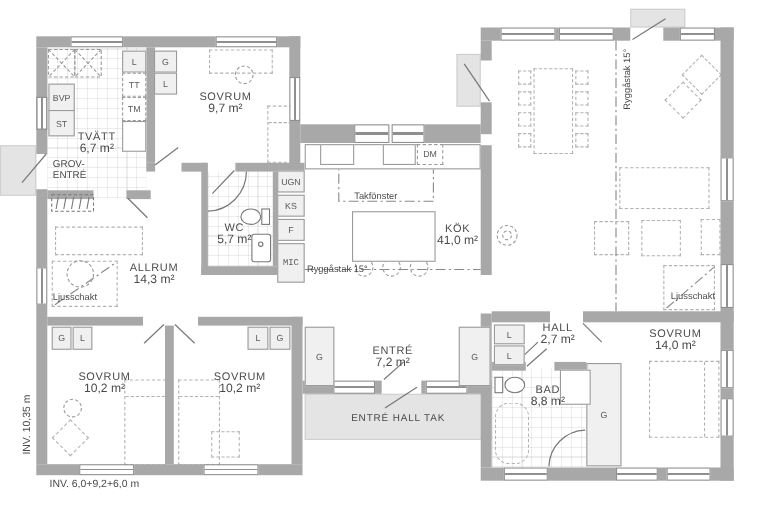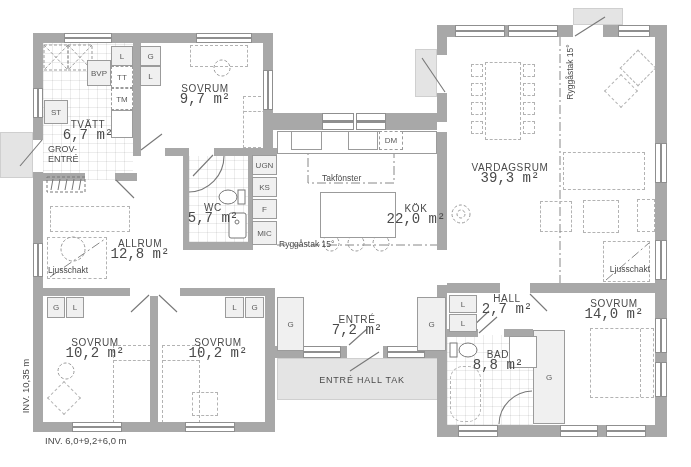--- a/index.html
+++ b/index.html
@@ -18,21 +18,21 @@
   .fx{background:#f0f0f0;border:1px solid #9b9b9b;}
   .fxw{background:#fff;border:1px solid #9b9b9b;}
   .fxd{background:#fff;border:1px dashed #9b9b9b;}
   .furn{position:absolute;border:1px dashed #b3b3b3;box-sizing:border-box;}
   .rot45{transform:rotate(45deg);}
   .bedv::before{content:"";position:absolute;left:0;right:0;top:14px;border-bottom:1px dashed #b3b3b3;}
   .bedh::before{content:"";position:absolute;top:0;bottom:0;right:12px;border-right:1px dashed #b3b3b3;}
   .tub{border-radius:13px;}
   .rlabel{position:absolute;transform:translate(-50%,-50%);text-align:center;line-height:11px;white-space:nowrap;}
   .rname{font-size:10px;letter-spacing:.6px;}
-  .rarea{font-size:14px;font-family:Liberation Mono, monospace;}
+  .rarea{font-size:11px;}
   .anno{position:absolute;font-size:8.5px;white-space:nowrap;}
   .dim{position:absolute;font-size:9.5px;white-space:nowrap;}
   .vtext{transform:translate(-50%,-50%) rotate(-90deg);transform-origin:center;}
   svg.overlay{position:absolute;left:0;top:0;pointer-events:none;}
 </style>
 </head>
 <body>
 
 <div id="plan">
 
@@ -209,32 +209,32 @@
       <rect x="515" y="343" width="16" height="18" rx="3" fill="none"></rect>
       <circle cx="523" cy="352" r="2" fill="none"></circle>
       <rect x="47" y="177" width="38" height="15" fill="none" stroke-dasharray="3 2"></rect>
       <line x1="53" y1="179" x2="51" y2="190"></line>
         <line x1="60" y1="179" x2="58" y2="190"></line>
       <line x1="67" y1="179" x2="65" y2="190"></line>
         <line x1="74" y1="179" x2="72" y2="190"></line>
       <line x1="81" y1="179" x2="79" y2="190"></line>
     </g>
   </svg>
-    <div class="fx" style="left:44px;top:60px;width:24px;height:26px;margin-left:43px;">BVP</div>
+    <div class="fx" style="left:44px;top:76px;width:24px;height:26px;">BVP</div>
     <div class="fx" style="left:44px;top:100px;width:24px;height:24px;">ST</div>
     <div class="fx" style="left:111px;top:46px;width:22px;height:20px;">L</div>
     <div class="fxd" style="left:111px;top:66px;width:22px;height:22px;">TT</div>
     <div class="fxd" style="left:111px;top:88px;width:22px;height:22px;">TM</div>
     <div class="fxw" style="left:111px;top:110px;width:22px;height:28px;"></div>
     <div class="fx" style="left:140px;top:46px;width:21px;height:20px;">G</div>
     <div class="fx" style="left:140px;top:66px;width:21px;height:20px;">L</div>
     <div class="fx" style="left:252px;top:155px;width:25px;height:20px;">UGN</div>
     <div class="fx" style="left:252px;top:177px;width:25px;height:20px;">KS</div>
     <div class="fx" style="left:252px;top:199px;width:25px;height:20px;">F</div>
-    <div class="fx" style="left:252px;top:221px;width:25px;height:24px;">MIC</div>
+    <div class="fx" style="left:252px;top:221px;width:25px;height:36px;font-family:Liberation Mono, monospace;">MIC</div>
     <div class="fxw" style="left:277px;top:131px;width:160px;height:23px;"></div>
     <div class="fxw" style="left:291px;top:131px;width:31px;height:19px;"></div>
     <div class="fxw" style="left:348px;top:131px;width:30px;height:19px;"></div>
     <div class="fxd" style="left:379px;top:131px;width:24px;height:19px;">DM</div>
     <div class="fxw" style="left:320px;top:192px;width:76px;height:46px;"></div>
     <div class="fx" style="left:47px;top:297px;width:18px;height:21px;">G</div>
     <div class="fx" style="left:66px;top:297px;width:18px;height:21px;">L</div>
     <div class="fx" style="left:225px;top:297px;width:19px;height:21px;">L</div>
     <div class="fx" style="left:245px;top:297px;width:19px;height:21px;">G</div>
     <div class="fx" style="left:277px;top:297px;width:27px;height:54px;">G</div>
@@ -254,29 +254,25 @@
     <div class="rlabel" style="left:205px;top:94px;">
     <div class="rname">SOVRUM</div>
     <div class="rarea">9,7 m²</div>
   </div>
     <div class="rlabel" style="left:213px;top:213px;">
     <div class="rname">WC</div>
     <div class="rarea">5,7 m²</div>
   </div>
     <div class="rlabel" style="left:140px;top:249px;">
     <div class="rname">ALLRUM</div>
-    <div class="rarea">12,8 m²</div>
+    <div class="rarea">14,3 m²</div>
   </div>
     <div class="rlabel" style="left:416px;top:214px;">
     <div class="rname">KÖK</div>
-    <div class="rarea">22,0 m²</div>
-  </div>
-    <div class="rlabel" style="left:510px;top:173px;">
-    <div class="rname">VARDAGSRUM</div>
-    <div class="rarea">39,3 m²</div>
+    <div class="rarea">41,0 m²</div>
   </div>
     <div class="rlabel" style="left:95px;top:348px;">
     <div class="rname">SOVRUM</div>
     <div class="rarea">10,2 m²</div>
   </div>
     <div class="rlabel" style="left:218px;top:348px;">
     <div class="rname">SOVRUM</div>
     <div class="rarea">10,2 m²</div>
   </div>
     <div class="rlabel" style="left:357px;top:325px;">

